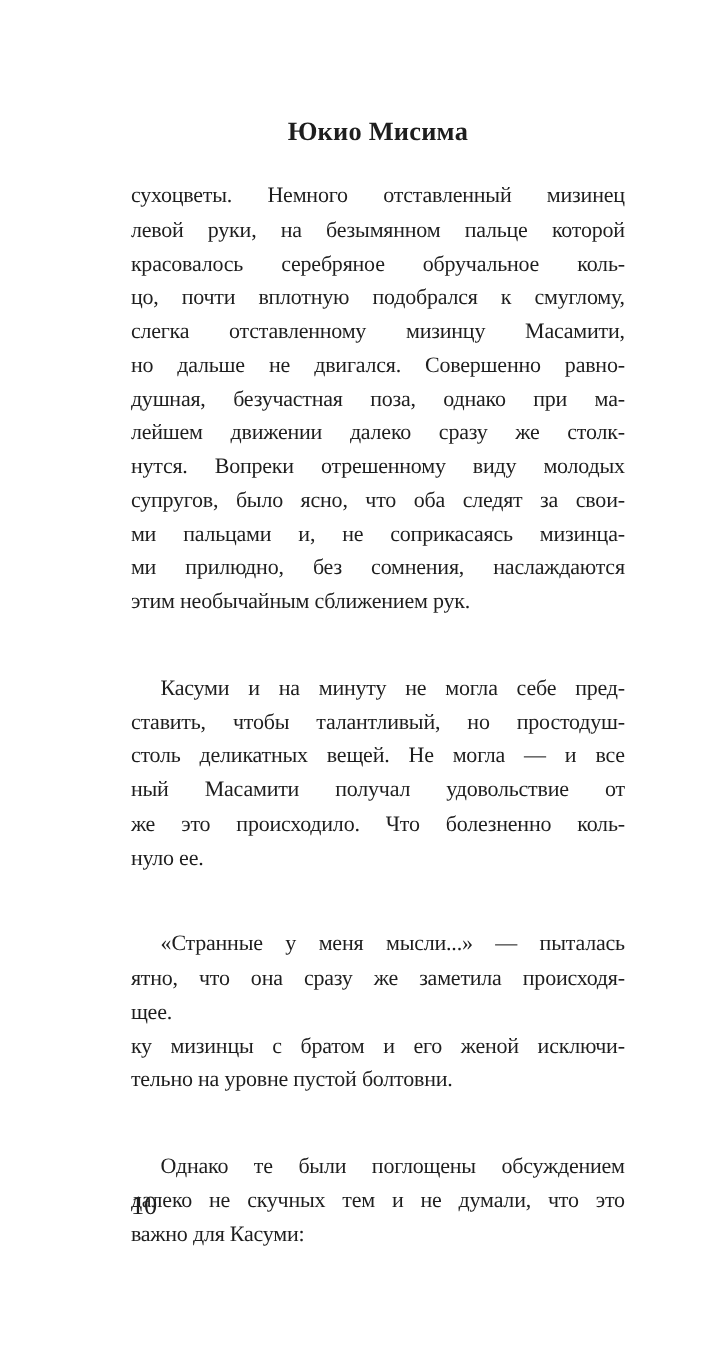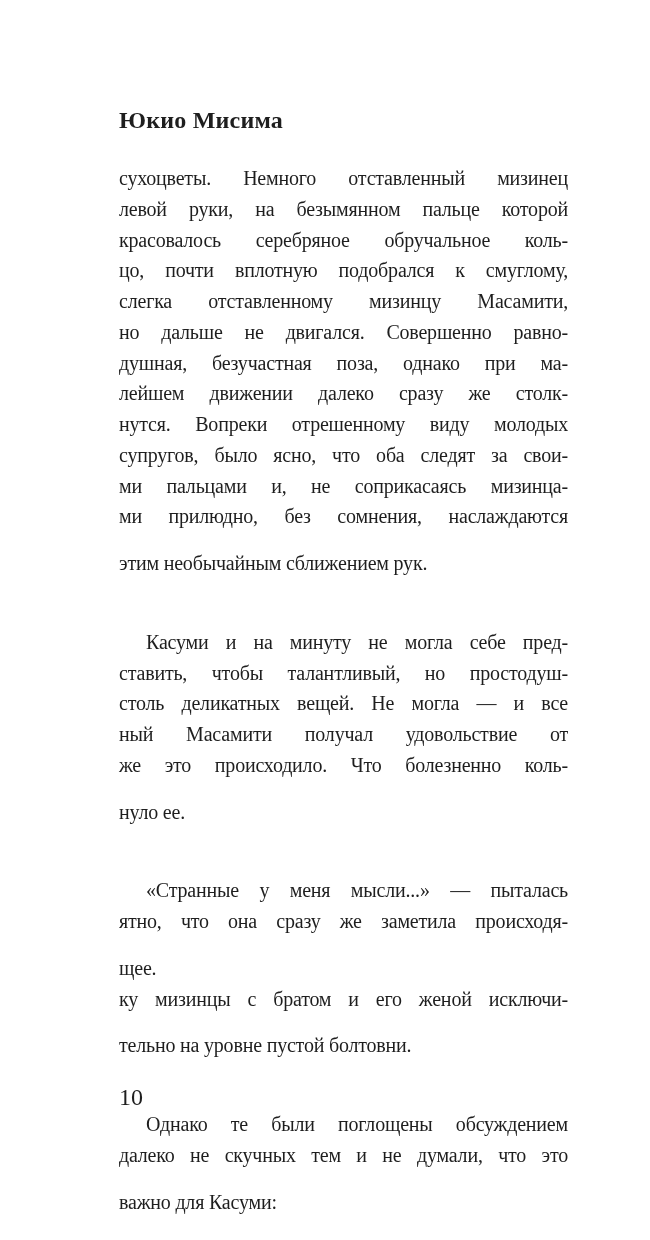--- a/index.html
+++ b/index.html
@@ -13,40 +13,40 @@
     position: relative;
     font-family: "Liberation Serif", "DejaVu Serif", serif;
     color: #1e1e1e;
     overflow: hidden;
   }
   .running-head {
     position: absolute;
     top: 107px;
     left: 119px;
     width: 449px;
+    text-align: center;
     font-weight: bold;
     font-size: 24px;
     letter-spacing: 0.2px;
   }
   .text-block {
     position: absolute;
     top: 163px;
     left: 119px;
     width: 449px;
     font-size: 20px;
     line-height: 30.75px;
     letter-spacing: -0.2px;
   }
   .line {
     text-align: justify;
     text-align-last: justify;
   }
   .line.last {
     text-align-last: left;
-    margin-top: 16px;
   }
   .line.indent {
     padding-left: 27px;
     margin-top: 48px;
   }
   .page-number {
     position: absolute;
     top: 1084px;
     left: 119px;
     width: 449px;

